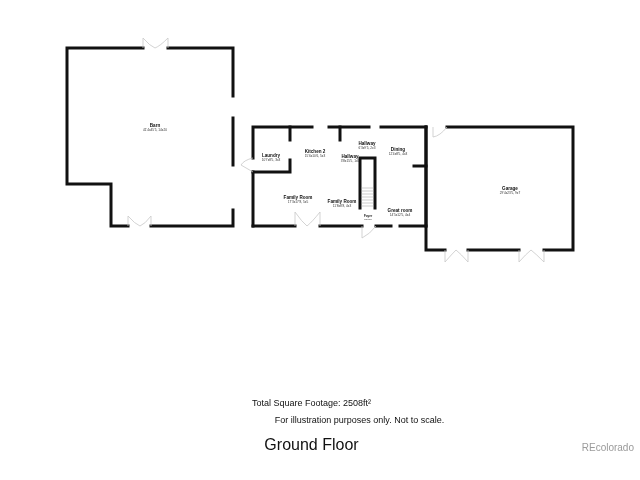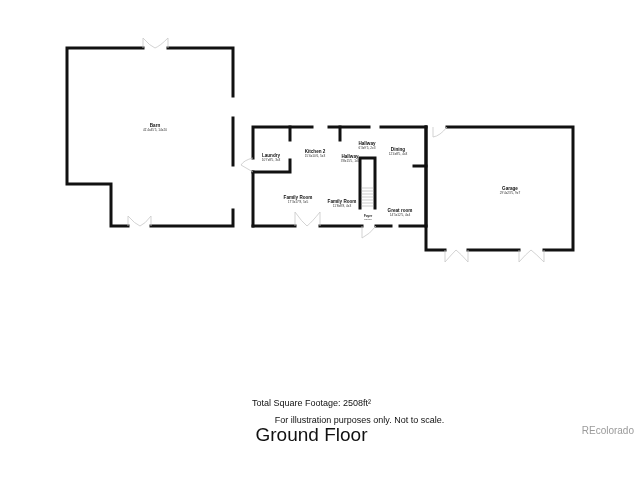--- a/index.html
+++ b/index.html
@@ -3,22 +3,22 @@
 <meta charset="utf-8">
 <style>
   html,body{margin:0;padding:0;background:#fff;}
   body{width:640px;height:480px;position:relative;overflow:hidden;font-family:"Liberation Sans",sans-serif;color:#111;}
   svg{position:absolute;left:0;top:0;}
   .room-name{font-size:4.6px;font-weight:bold;fill:#111;text-anchor:middle;}
   .room-dim{font-size:3.2px;fill:#333;text-anchor:middle;}
   .footer{position:absolute;left:0;width:623px;text-align:center;}
   .sqft{top:398px;font-size:9px;}
   .note{top:415px;font-size:9px;padding-left:48px;}
-  .title{top:424px;font-size:19px;}
-  .brand{position:absolute;right:6px;top:425px;font-size:10px;color:#9a9a9a;}
+  .title{top:436px;font-size:16px;}
+  .brand{position:absolute;right:6px;top:442px;font-size:10px;color:#9a9a9a;}
 </style>
 </head>
 <body>
 
 <svg width="640" height="480" viewBox="0 0 640 480">
   <g stroke="#111" stroke-width="3" fill="none" stroke-linecap="square">
 
     <g>
       <polyline points="143,48 67,48 67,184 111,184 111,226 128,226"></polyline>
       <polyline points="151,226 233,226 233,210"></polyline>

